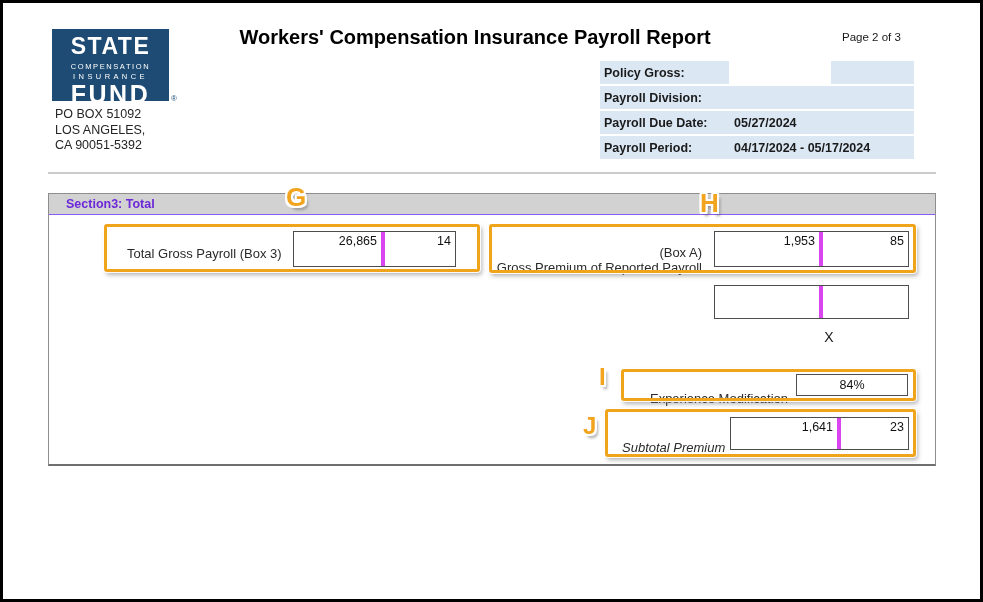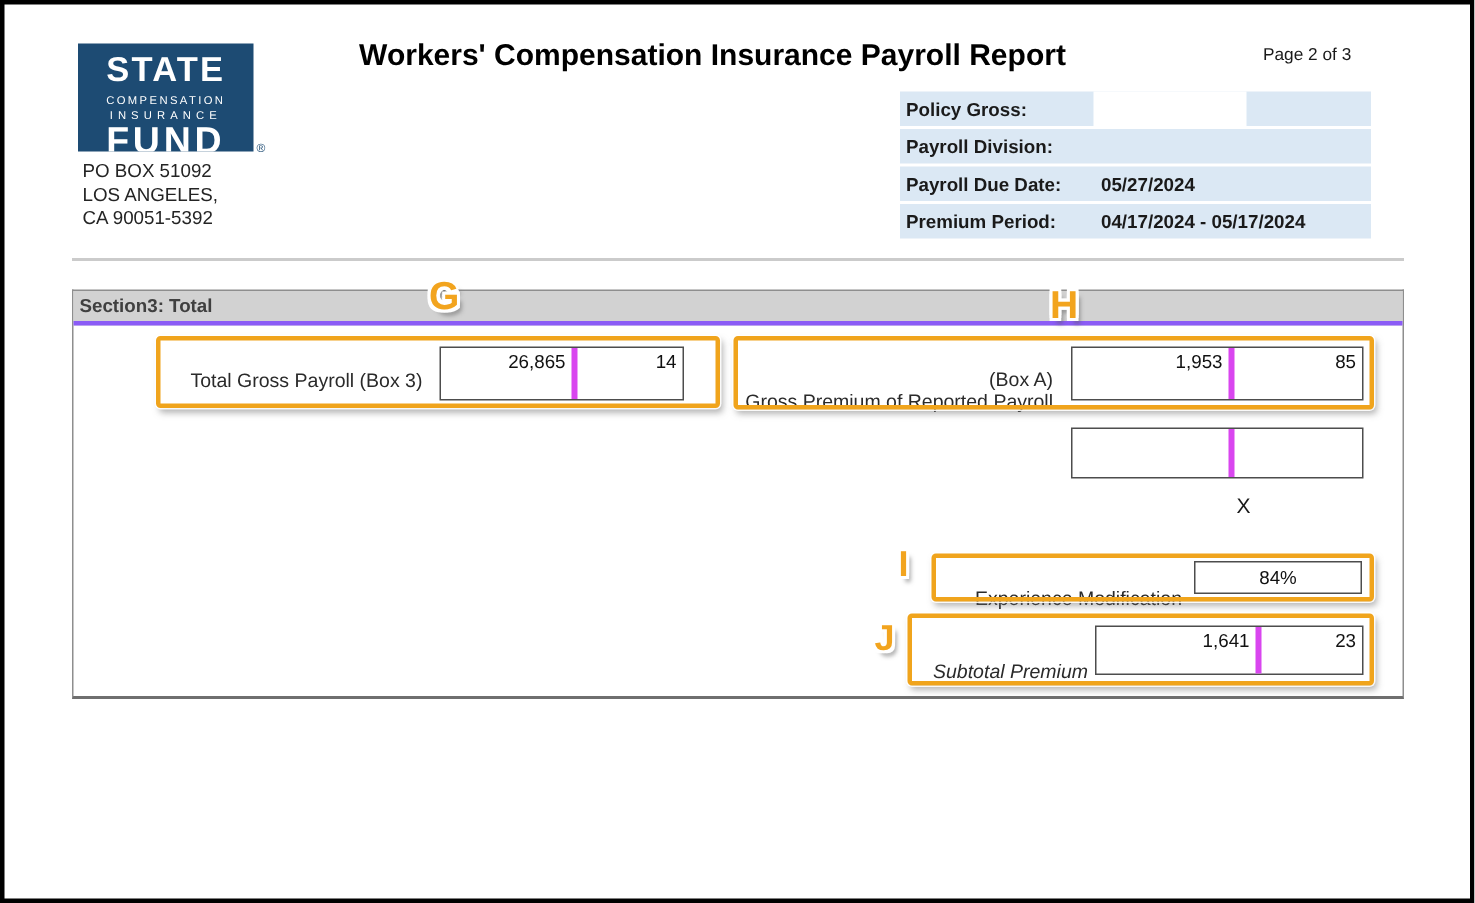--- a/index.html
+++ b/index.html
@@ -48,22 +48,22 @@
   }
   
   .divider { position:absolute; left:48px; top:172px; width:888px; height:2px; background:#cbcbcb; }
   
   .section-box {
     position:absolute; left:48px; top:193px; width:888px; height:273px;
     border:1px solid #8e8e8e; border-bottom:2px solid #6f6f6f;
     box-sizing:border-box; background:#fff;
   }
   .section-header {
-    height:20px; background:#d2d2d2; border-bottom:3px solid #8b5cf6;
-    font-size:12.5px; font-weight:bold; line-height:20px; padding-left:4px; color:#404040;
+    height:20px; background:#d2d2d2; border-bottom:1px solid #8b5cf6;
+    font-size:12.5px; font-weight:bold; line-height:20px; padding-left:17px; color:#6d28d9;
   }
   
   .hl {
     position:absolute; box-sizing:border-box;
     border:3px solid #f0a41c; border-radius:3px;
     box-shadow: 0 0 0 1px rgba(255,255,255,0.9), 2px 3px 4px rgba(110,110,110,0.5);
     z-index:3; pointer-events:none;
   }
   #hl-g { left:104px; top:224px; width:376px; height:48px; }
   #hl-h { left:489px; top:224px; width:427px; height:49px; }
@@ -145,21 +145,21 @@
     </div>
     <div class="policy-row">
       <span class="policy-label">Payroll Division:</span>
       <span class="policy-value"></span>
     </div>
     <div class="policy-row">
       <span class="policy-label">Payroll Due Date:</span>
       <span class="policy-value">05/27/2024</span>
     </div>
     <div class="policy-row">
-      <span class="policy-label">Premium Period:</span>
+      <span class="policy-label">Payroll Period:</span>
       <span class="policy-value">04/17/2024 - 05/17/2024</span>
     </div>
   </div>
 
   <div class="divider"></div>
 
   <div class="section-box">
     <div class="section-header">Section3: Total</div>
   </div>
 

